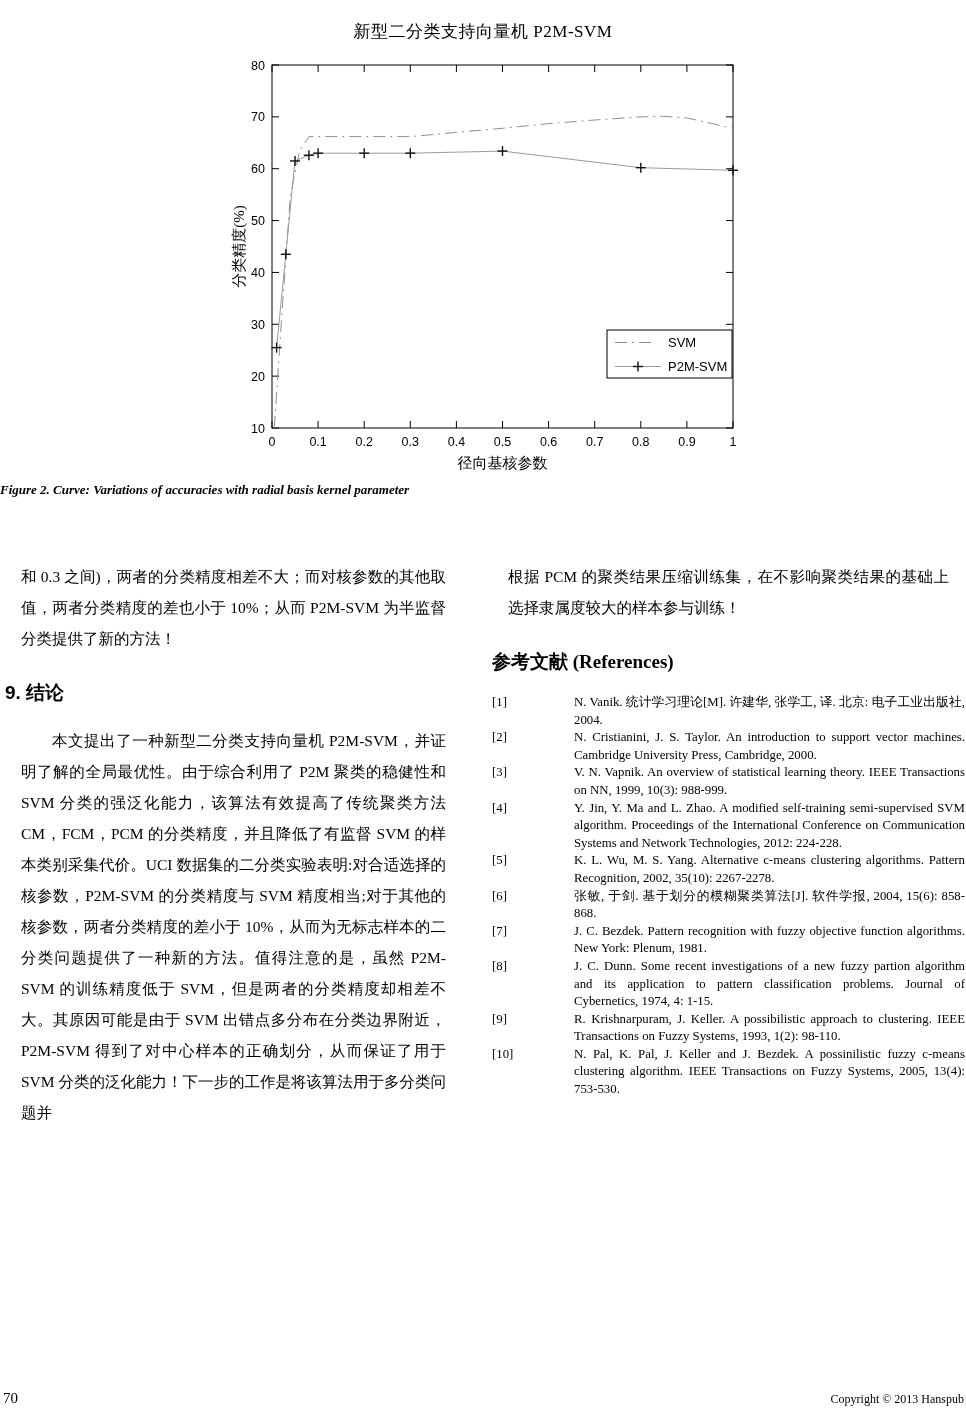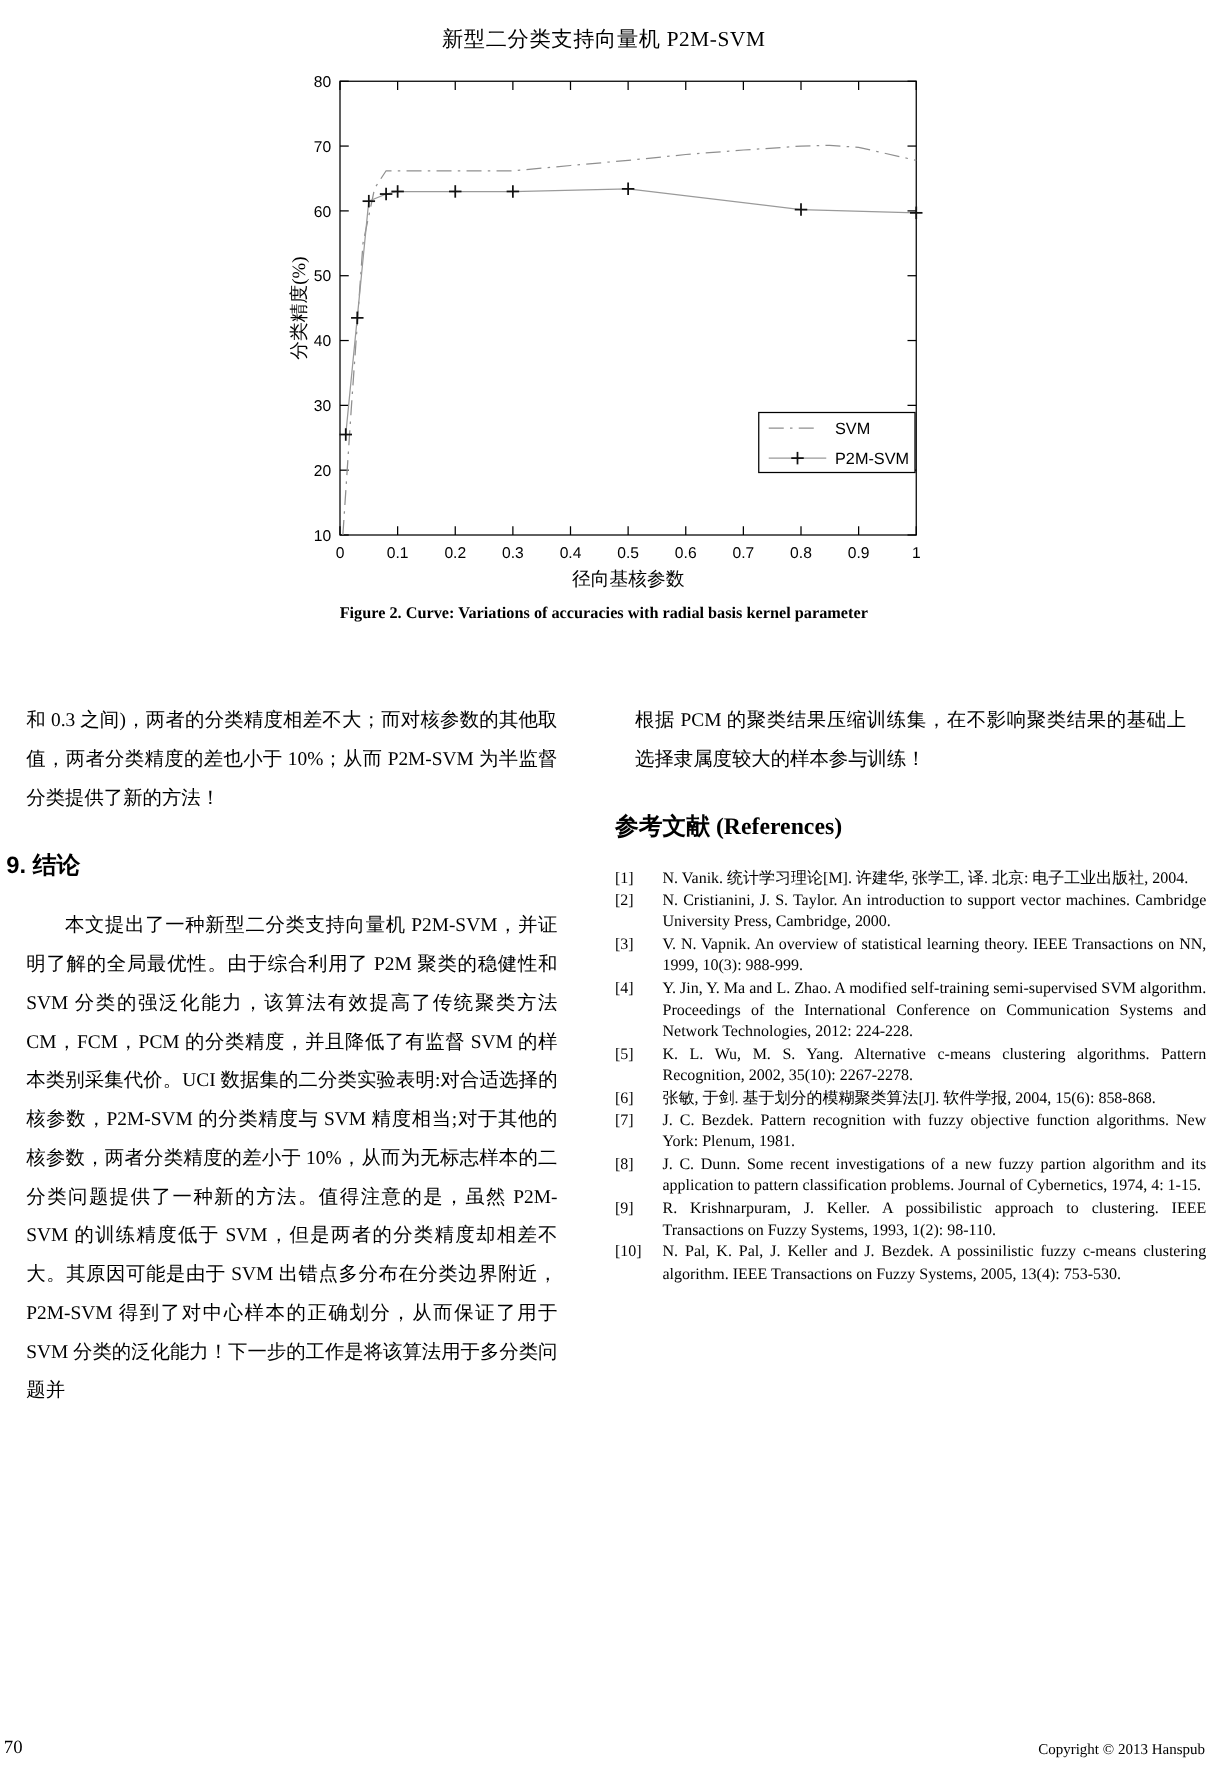--- a/index.html
+++ b/index.html
@@ -5,40 +5,40 @@
   html,body{margin:0;padding:0;background:#fff;}
   .page{
     position:relative;width:966px;height:1414px;background:#fff;overflow:hidden;
     font-family:"Liberation Serif","DejaVu Serif",serif;color:#000;
   }
   .header-title{
     position:absolute;top:4px;left:0;width:100%;text-align:center;
     font-size:17px;letter-spacing:0.5px;margin-top:16px;
   }
   .figure-wrap{position:absolute;left:228px;top:52px;width:520px;height:428px;}
-  .captions{position:absolute;top:481px;left:0;width:100%;text-align:center;line-height:17px;}
+  .captions{position:absolute;top:481px;left:0;width:100%;text-align:left;line-height:17px;font-style:italic;}
   .caption-en{font-size:13px;font-weight:bold;font-family:"Liberation Serif","DejaVu Serif",serif;}
   .caption-zh{font-size:13px;font-weight:bold;font-family:"Liberation Sans","DejaVu Sans",sans-serif;}
   .col{position:absolute;top:545px;}
   .col-left{left:5px;width:457px;}
   .col-right{left:492px;width:473px;}
   .body-text{
     font-size:15.5px;line-height:31px;text-align:justify;margin:16px;
   }
   .indent{text-indent:2em;}
   h2.section{
     font-family:"Liberation Sans","DejaVu Sans",sans-serif;
     font-size:19px;font-weight:bold;margin:27px 0 20px 0;line-height:24px;
   }
   h2.section .en-part{font-family:"Liberation Serif","DejaVu Serif",serif;}
   .ref-list{list-style:none;margin:6px 0 0 0;padding:0;
     font-size:12.8px;line-height:17.6px;}
   .ref-item{display:flex;align-items:flex-start;}
   .ref-num{width:38px;flex:0 0 38px;}
-  .ref-text{flex:1;text-align:justify;}
+  .ref-text{flex:1;text-align:justify;margin-left:44px;}
   .footer-pagenum{position:absolute;left:3px;bottom:7px;font-size:15px;}
   .footer-copyright{position:absolute;right:2px;bottom:7px;font-size:12px;}
 </style>
 </head>
 <body>
 
 <div class="page">
 
   <div class="header-title">新型二分类支持向量机 P2M-SVM</div>
 

